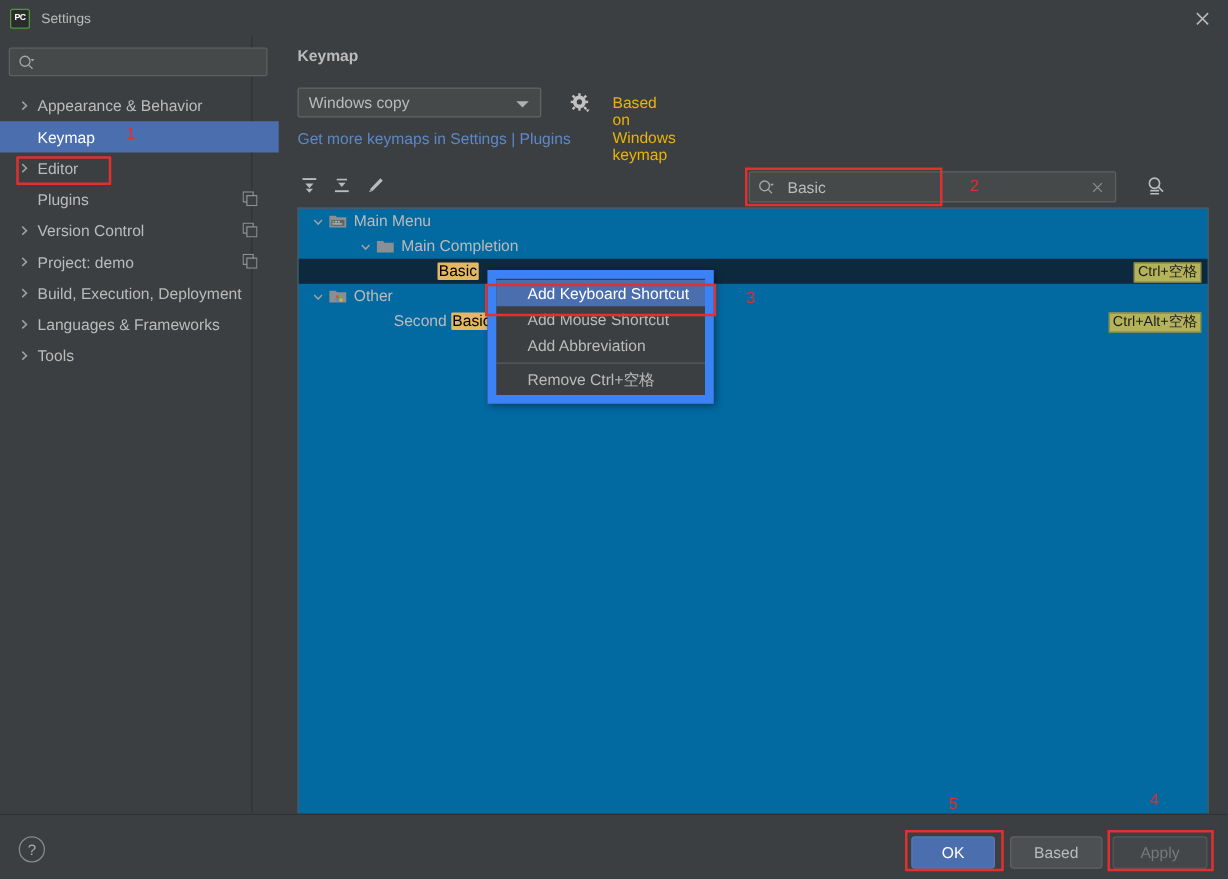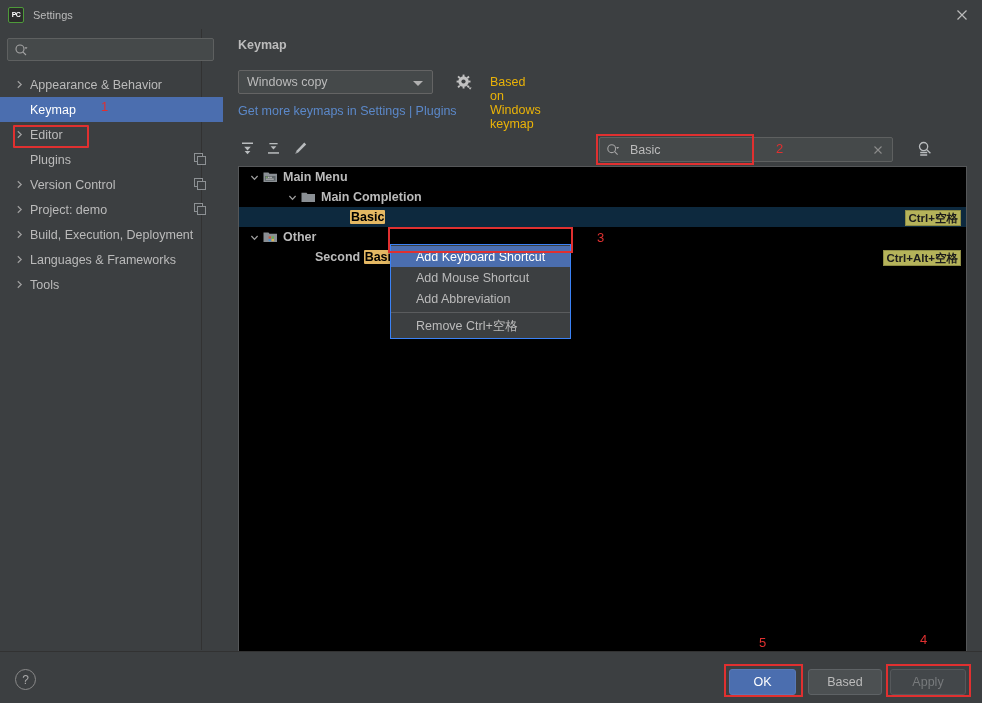--- a/index.html
+++ b/index.html
@@ -125,21 +125,21 @@
   .search-clear { position: absolute; right: 8px; top: 6px; cursor: pointer; }
   .search-outline {
     position: absolute; left: 358px; top: 0px; width: 158px; height: 31px;
     border: 2px solid #e03030; pointer-events: none;
   }
   .speed-ic { position: absolute; left: 678px; top: 6px; cursor: pointer; }
 
   
   .treepanel {
     position: absolute; left: 14px; top: 137px; width: 729px; height: 492px;
-    background: #000000; border: 1px solid #555759; font-weight: bold;
+    background: #0369a1; border: 1px solid #555759;
   }
   .tree-inner { position: absolute; left: 0; top: 0; right: 0; top: 0; }
   .trow {
     position: relative; height: 20px;
     display: flex; align-items: center;
     font-size: 12.5px; color: #bbbbbb;
     cursor: pointer; white-space: nowrap;
   }
   .trow.sel { background: #0d293e; }
   .trow .tchev {
@@ -153,23 +153,23 @@
   .shortcut {
     position: absolute; right: 5px; top: 3px;
     background: #b5b35a; color: #1d1d1d;
     font-size: 11.5px; padding: 0px 2px;
     border: 1px solid #8f8d46;
     line-height: 14px;
   }
 
   
   .ctxmenu {
-    position: absolute; left: 390px; top: 244px;
+    position: absolute; left: 390px; top: 216px;
     width: 181px; background: #3c3f41;
-    border: 1px solid #3b82f6;
+    border: 7px solid #3b82f6;
     box-shadow: 2px 2px 6px rgba(0,0,0,0.45);
     padding: 1px 0 1px 0;
     z-index: 40;
   }
   .ctxitem {
     height: 21px; display: flex; align-items: center;
     padding-left: 25px; font-size: 12.5px; color: #bbbbbb;
     cursor: pointer;
   }
   .ctxitem.active { background: #4b6eaf; color: #ffffff; }

